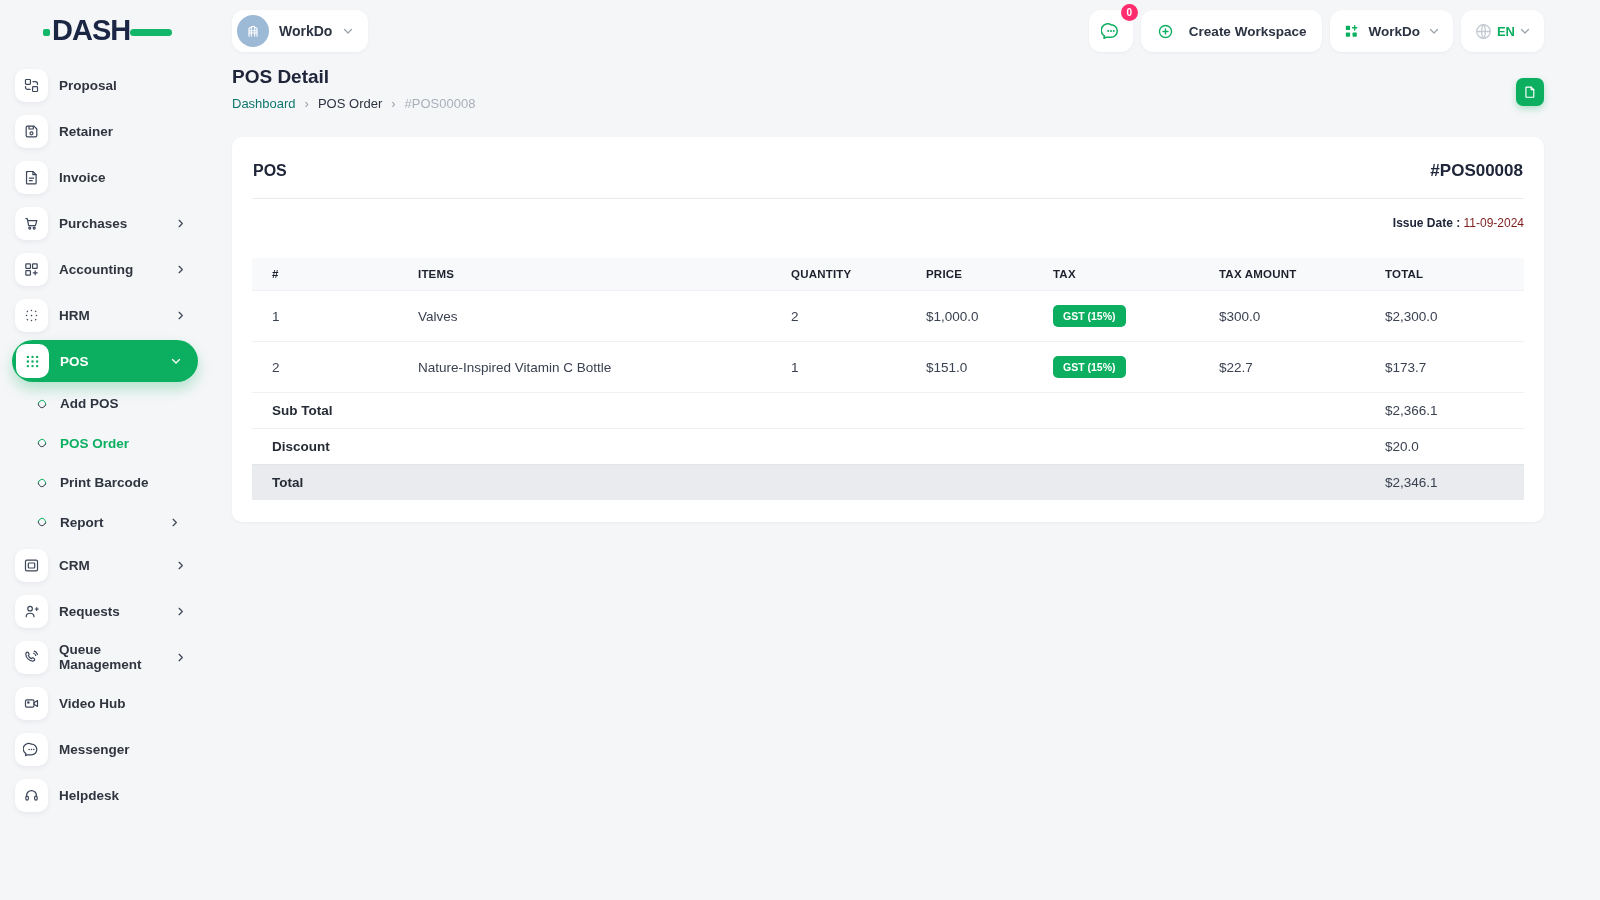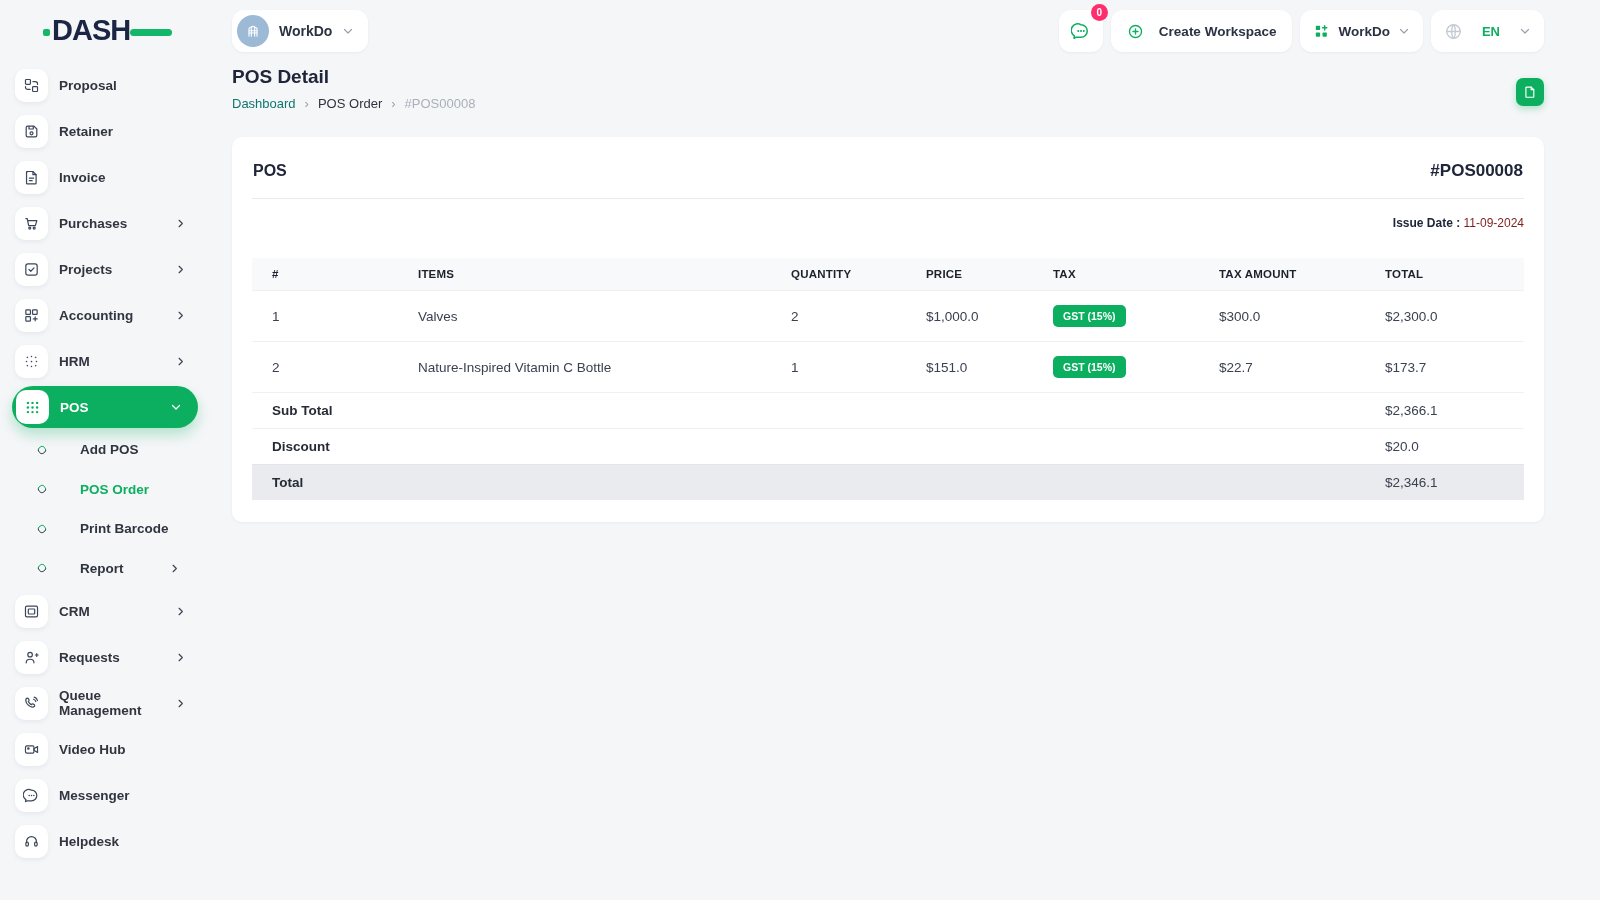--- a/index.html
+++ b/index.html
@@ -19,21 +19,21 @@
     align-items:center; justify-content:center; box-shadow:0 2px 5px rgba(43,57,80,.07); flex:0 0 33px; }
   .nav-label { flex:1; margin-left:11px; font-size:13.5px; font-weight:600; color:#30353f; }
   .nav-chev { margin-right:26px; display:flex; }
 
   .pos-active { height:42px; margin:2px 14px 2px 12px; padding-left:4px; background:#0caf60;
     border-radius:21px; box-shadow:0 7px 14px rgba(12,175,96,.28); }
   .pos-active .nav-ic { width:34px; height:34px; box-shadow:none; }
   .pos-active .nav-label { color:#fff; }
   .pos-active .nav-chev { margin-right:16px; }
 
-  .sub-item { display:flex; align-items:center; height:39.5px; padding-left:38px; cursor:pointer;gap:20px; }
+  .sub-item { display:flex; align-items:center; height:39.5px; padding-left:38px; cursor:pointer; }
   .bullet { width:8px; height:8px; border-radius:50%; border:1.6px solid #39424f;
     border-top-color:#0caf60; border-right-color:#0caf60; transform:rotate(-40deg); flex:0 0 8px; }
   .sub-label { margin-left:14px; font-size:13.5px; font-weight:600; color:#2f3540; flex:1; }
   .sub-item.active .sub-label { color:#0caf60; }
   .sub-item .nav-chev { margin-right:32px; }
 
   
   .main { margin-left:212px; padding:0 56px 0 20px; }
 
   
@@ -44,21 +44,21 @@
   .ws-avatar { width:32px; height:32px; border-radius:50%; background:#9cb9d6;
     display:flex; align-items:center; justify-content:center; }
   .ws-name { margin:0 10px 0 10px; font-size:14px; font-weight:700; color:#2b3342; }
   .top-right { margin-left:auto; display:flex; align-items:center; gap:8px; }
   .chat-pill { width:44px; height:42px; justify-content:center; position:relative; }
   .chat-badge { position:absolute; top:-6px; right:-5px; min-width:17px; height:17px; padding:0 4px;
     background:#ff2d6e; border-radius:9px; color:#fff; font-size:10px; font-weight:700;
     display:flex; align-items:center; justify-content:center; }
   .cw-pill { height:42px; padding:0 16px; gap:15px; font-size:13.5px; font-weight:600; color:#2b3342; }
   .wd-pill { height:42px; padding:0 13px; gap:8px; font-size:13.5px; font-weight:700; color:#2b3342; }
-  .lang-pill { height:42px; padding:0 13px; gap:19px; }
+  .lang-pill { height:42px; padding:0 13px; gap:4px; }
   .lang-label { font-size:13px; font-weight:700; color:#0caf60; }
 
   
   .page-head { position:relative; margin-top:8px; }
   .page-title { font-size:19px; font-weight:700; color:#20263a; }
   .breadcrumb { display:flex; align-items:center; gap:9px; margin-top:8px; font-size:13px; }
   .bc-link { color:#0f766e; cursor:pointer; }
   .bc-mid { color:#2c3240; cursor:pointer; }
   .bc-cur { color:#a9b0ba; }
   .bc-sep { color:#9aa1ac; font-size:13px; }
@@ -145,34 +145,20 @@
           </svg>
       </span>
       <span class="nav-label">Purchases</span>
       <span class="nav-chev">
           <svg width="11" height="11" viewBox="0 0 24 24" fill="none" stroke="#3c4656" stroke-width="2.6" stroke-linecap="round" stroke-linejoin="round">
             <path d="M9 5l7 7-7 7"></path>
           </svg>
         </span>
     </div>
 
-    <div class="nav-item">
-      <span class="nav-ic">
-        <svg width="17" height="17" viewBox="0 0 24 24" fill="none" stroke="#3d475a" stroke-width="1.7" stroke-linecap="round" stroke-linejoin="round">
-            <rect x="4" y="4" width="16" height="16" rx="3"></rect>
-            <path d="M8.5 12l2.5 2.5 4.5-4.8"></path>
-          </svg>
-      </span>
-      <span class="nav-label">Projects</span>
-      <span class="nav-chev">
-          <svg width="11" height="11" viewBox="0 0 24 24" fill="none" stroke="#3c4656" stroke-width="2.6" stroke-linecap="round" stroke-linejoin="round">
-            <path d="M9 5l7 7-7 7"></path>
-          </svg>
-        </span>
-    </div>
 
     <div class="nav-item">
       <span class="nav-ic">
         <svg width="17" height="17" viewBox="0 0 24 24" fill="none" stroke="#3d475a" stroke-width="1.7" stroke-linecap="round" stroke-linejoin="round">
             <rect x="4" y="4" width="6.5" height="6.5" rx="1"></rect>
             <rect x="13.5" y="4" width="6.5" height="6.5" rx="1"></rect>
             <rect x="4" y="13.5" width="6.5" height="6.5" rx="1"></rect>
             <path d="M14.5 16.8h5.5M17.2 14v5.5"></path>
           </svg>
       </span>

